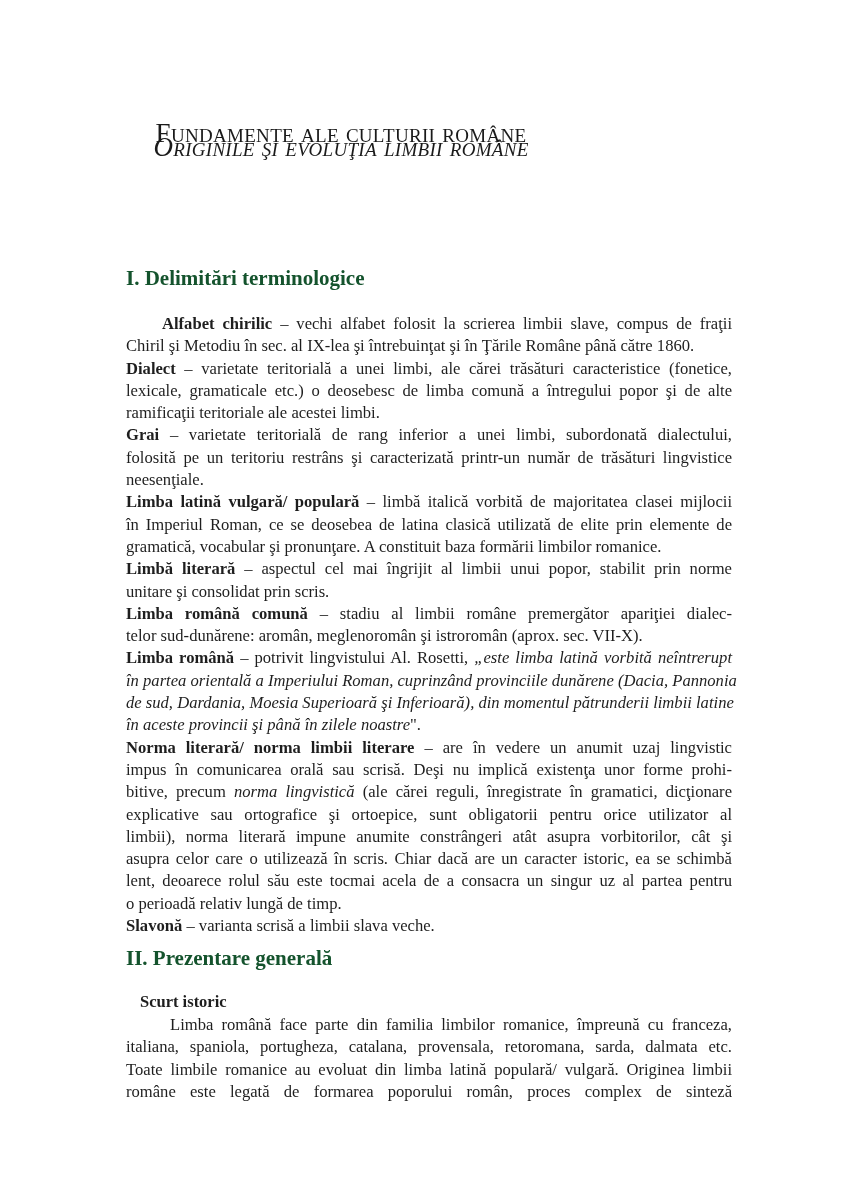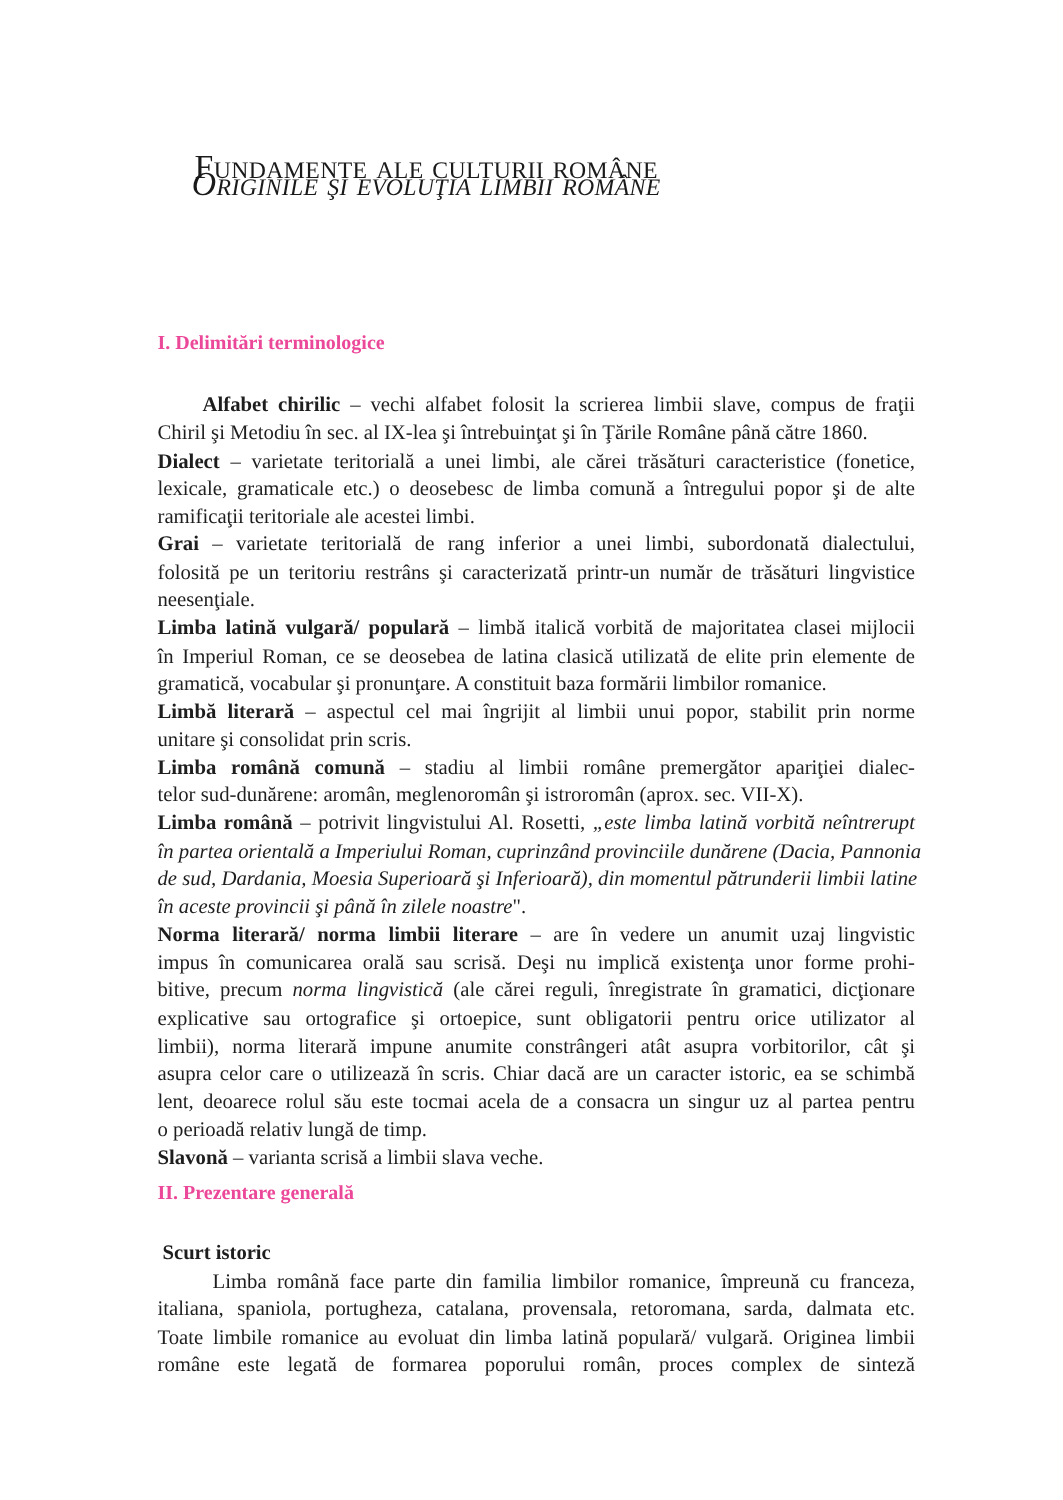--- a/index.html
+++ b/index.html
@@ -3,22 +3,22 @@
 <meta charset="utf-8">
 <style>
   html, body { margin: 0; padding: 0; background: #ffffff; }
   body { width: 850px; height: 1200px; position: relative; overflow: hidden;
          font-family: "Liberation Serif", "DejaVu Serif", serif; color: #1e1e1e; }
   .page { position: absolute; left: 0; top: 0; width: 850px; height: 1200px; }
   .title { position: absolute; left: 0; width: 682px; text-align: center;
            font-size: 27px; letter-spacing: 0.3px; color: #1a1a1a; font-variant: small-caps; }
   .title.l1 { top: 118px; }
   .title.l2 { top: 132px; font-style: italic; }
-  .section-heading { position: absolute; left: 126px; font-size: 16px; font-weight: bold; color: #ec4899; }
-  .sub-heading { position: absolute; left: 130px; font-size: 16.5px; font-weight: bold; text-align: center; }
+  .section-heading { position: absolute; left: 126px; font-size: 21px; font-weight: bold; color: #14532d; }
+  .sub-heading { position: absolute; left: 140px; font-size: 16.5px; font-weight: bold; text-align: center; }
   .body { position: absolute; left: 126px; width: 606px; font-size: 16.6px; line-height: 22.3px; }
   .line { display: block; white-space: nowrap; text-align: justify; text-align-last: justify; height: 22.3px; overflow: visible; }
   .line.last { text-align-last: left; }
   .term { font-weight: bold; }
   .quote { font-style: italic; }
 </style>
 </head>
 <body>
 
 <div class="page">

